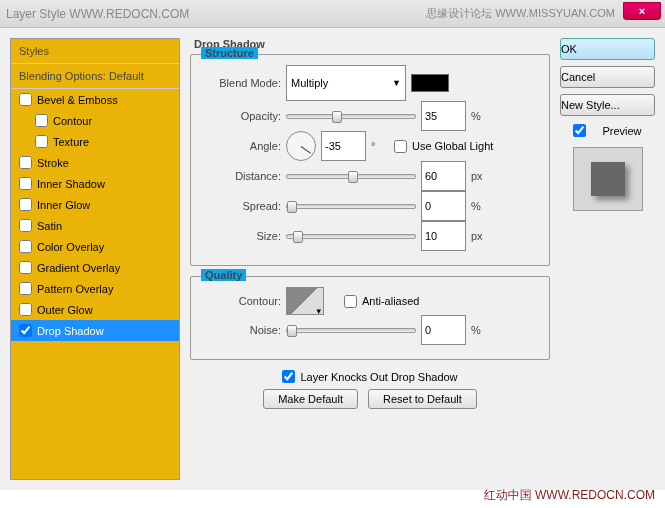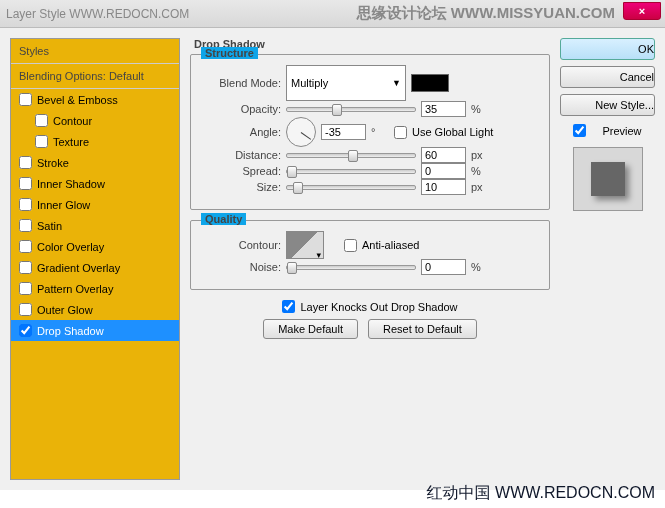--- a/index.html
+++ b/index.html
@@ -1,54 +1,54 @@
 <!DOCTYPE html>
 <html><head>
 <meta charset="utf-8">
 <style>
 * { box-sizing: border-box; margin: 0; padding: 0; font-family: Tahoma, Arial, sans-serif; font-size: 11px; }
 body { background: #fff; width: 665px; height: 508px; overflow: hidden; }
 .titlebar { height: 28px; background: linear-gradient(#e8e8e8,#d8d8d8); display: flex; align-items: center; padding: 0 6px; border-bottom: 1px solid #bbb; position: relative; }
 .titlebar .title-text { color: #888; font-size: 12px; }
-.titlebar .watermark { position: absolute; right: 50px; color: #888; font-size: 15px; font-weight: bold; }
+.titlebar .watermark { position: absolute; right: 50px; color: #888; font-size: 11px; }
 .titlebar .close { position: absolute; right: 4px; top: 2px; width: 38px; height: 18px; background: linear-gradient(#e07,#c04); border: 1px solid #a03; border-radius: 0 0 3px 3px; display: flex; align-items: center; justify-content: center; color: #fff; font-weight: bold; }
 .container { display: flex; padding: 10px; gap: 10px; height: 462px; }
 .styles-panel { width: 170px; border: 1px solid #999; background: #eab308; }
 .styles-header { padding: 6px 8px; border-bottom: 1px solid #ccc; color: #444; }
 .blending-row { padding: 6px 8px; border-bottom: 1px solid #ccc; color: #444; }
 .style-item { display: flex; align-items: center; padding: 4px 8px; gap: 5px; cursor: default; }
 .style-item.sub { padding-left: 24px; }
 .style-item.selected { background: #1e90ff; color: #fff; }
 .style-item input[type=checkbox] { width: 13px; height: 13px; }
 .main-panel { flex: 1; }
 .main-title { font-weight: bold; color: #444; margin-bottom: 4px; padding-left: 4px; }
 .group { border: 1px solid #999; border-radius: 2px; padding: 10px 12px 14px; margin-bottom: 10px; position: relative; }
 .group-title { position: absolute; top: -8px; left: 10px; background: #0ea5e9; padding: 0 4px; color: #444; font-weight: bold; }
 .row { display: flex; align-items: center; margin: 0 0; gap: 5px; }
 .label { width: 78px; text-align: right; color: #444; }
 .select { width: 120px; height: 36px; border: 1px solid #888; background: #fff; display: flex; align-items: center; padding: 0 4px; justify-content: space-between; }
 .select .arrow { font-size: 9px; }
 .color-swatch { width: 38px; height: 18px; background: #000; border: 1px solid #666; }
 .slider { flex: 1; max-width: 130px; height: 5px; background: linear-gradient(#ccc,#eee); border: 1px solid #999; border-radius: 2px; position: relative; }
 .slider .thumb { position: absolute; top: -4px; width: 10px; height: 12px; background: linear-gradient(#fff,#ccc); border: 1px solid #888; border-radius: 2px; }
-.num-input { width: 45px; height: 16px; border: 1px solid #888; background: #fff; padding: 0 3px; text-align: left; }
+.num-input { width: 45px; height: 30px; border: 1px solid #888; background: #fff; padding: 0 3px; text-align: left; }
 .unit { width: 18px; color: #444; }
 .angle-dial { width: 30px; height: 30px; border: 1px solid #888; border-radius: 50%; background: #f5f5f5; position: relative; }
 .angle-dial::after { content: ''; position: absolute; width: 12px; height: 1px; background: #444; top: 50%; left: 50%; transform-origin: left; transform: rotate(35deg); }
 .contour-swatch { width: 38px; height: 28px; border: 1px solid #888; background: linear-gradient(135deg,#888 0%,#888 49%,#ddd 50%,#ddd 100%); position: relative; }
 .contour-swatch::after { content: '▾'; position: absolute; right: 2px; bottom: -2px; font-size: 9px; }
 .btn { background: linear-gradient(#f8f8f8,#e0e0e0); border: 1px solid #888; border-radius: 3px; padding: 3px 14px; cursor: default; }
 .btn-row { display: flex; gap: 10px; justify-content: center; margin-top: 6px; }
 .right-panel { width: 95px; display: flex; flex-direction: column; gap: 6px; }
-.rbtn { background: linear-gradient(#d8f0ff,#b8e0f8); border: 1px solid #5a9; border-radius: 3px; padding: 4px 0; text-align: right; cursor: default; }
+.rbtn { background: linear-gradient(#d8f0ff,#b8e0f8); border: 1px solid #5a9; border-radius: 3px; padding: 4px 0; text-align: left; cursor: default; }
 .rbtn.cancel, .rbtn.newstyle { background: linear-gradient(#f8f8f8,#e0e0e0); border: 1px solid #888; }
 .preview-row { display: flex; align-items: center; gap: 16px; justify-content: center; margin-top: 2px; }
 .preview-box { width: 70px; height: 64px; border: 1px solid #999; background: #d8d8d8; margin: 4px auto; display: flex; align-items: center; justify-content: center; }
 .preview-inner { width: 34px; height: 34px; background: #666; box-shadow: 4px 4px 6px rgba(0,0,0,.4); }
-.footer-wm { position: absolute; bottom: 4px; right: 10px; color: #0f172a; font-size: 16px; }
+.footer-wm { position: absolute; bottom: 4px; right: 10px; color: #7f1d1d; font-size: 12px; }
 .container { background: #f0f0f0; }
 body { position: relative; }
 </style>
 </head>
 <body>
 
 <div class="titlebar">
   <span class="title-text">Layer Style   WWW.REDOCN.COM</span>
   <span class="watermark">思缘设计论坛 WWW.MISSYUAN.COM</span>
   <div class="close">

